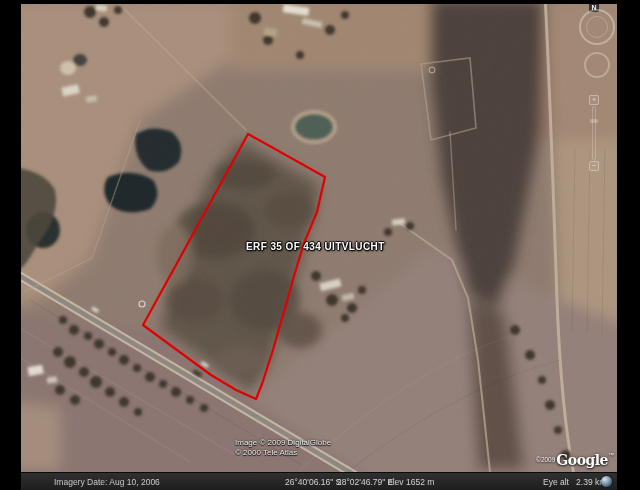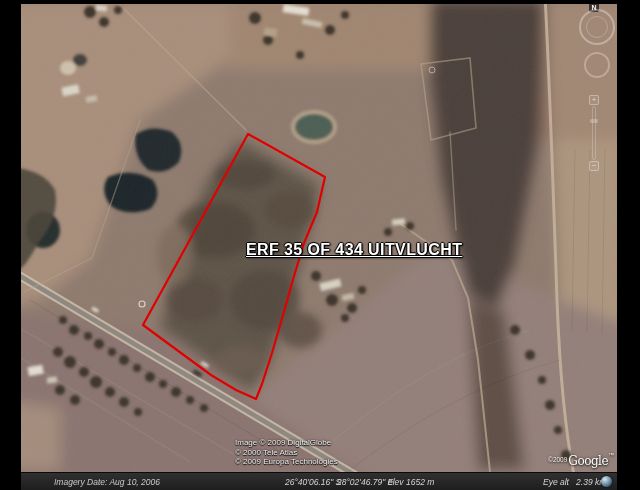--- a/index.html
+++ b/index.html
@@ -9,32 +9,32 @@
   .viewport svg{position:absolute;left:0;top:0;}
 
   
   .border{position:absolute;background:#000;z-index:12;}
   .border-top{left:0;top:0;width:640px;height:4px;}
   .border-left{left:0;top:0;width:21px;height:490px;}
   .border-right{left:617px;top:0;width:23px;height:490px;}
 
   
   .pushpin{position:absolute;left:224px;top:239px;width:18px;height:27px;z-index:7;}
-  .pin-label{position:absolute;left:246px;top:241px;z-index:7;color:#fff;font-size:16px;
+  .pin-label{position:absolute;left:246px;top:241px;z-index:7;color:#fff;font-size:10px;
     font-weight:bold;letter-spacing:.4px;white-space:nowrap;
-    text-shadow:-1px 0 1px #000,1px 0 1px #000,0 -1px 1px #000,0 1px 1px #000,1px 1px 2px #000;text-decoration:underline;}
+    text-shadow:-1px 0 1px #000,1px 0 1px #000,0 -1px 1px #000,0 1px 1px #000,1px 1px 2px #000;}
 
   
   .copyright{position:absolute;left:235px;top:438px;width:200px;z-index:8;
     color:#f0f0f0;font-size:8px;line-height:9.5px;
     text-shadow:0 0 2px #000,0 1px 1px #000;}
   .watermark{position:absolute;right:26px;bottom:21px;z-index:8;color:#fff;white-space:nowrap;
     text-shadow:0 1px 2px rgba(0,0,0,.85),0 0 3px rgba(0,0,0,.6);}
   .watermark .yr{font-size:6.5px;vertical-align:3px;margin-right:1px;opacity:.9;}
-  .watermark .logo{font-family:"DejaVu Serif",serif;font-size:12px;font-weight:normal;letter-spacing:-.5px;}
+  .watermark .logo{font-family:"DejaVu Serif",serif;font-size:14px;font-weight:bold;letter-spacing:-.5px;}
   .watermark .tm{font-size:6px;vertical-align:8px;opacity:.9;}
 
   
   .nav{position:absolute;z-index:9;}
   .north-btn{left:589px;top:2px;width:10px;height:10px;background:rgba(25,25,25,.75);
     border-radius:2px;color:rgba(255,255,255,.95);font-size:7px;font-weight:bold;
     display:flex;align-items:center;justify-content:center;}
   .look-ring{left:579px;top:9px;width:36px;height:36px;border:2px solid rgba(255,255,255,.32);
     border-radius:50%;box-sizing:border-box;}
   .look-ring .inner{position:absolute;inset:5px;border:1px solid rgba(255,255,255,.22);border-radius:50%;}
@@ -48,21 +48,21 @@
   .zoomctl .zout{bottom:0;}
   .zoomctl .track{position:absolute;left:4px;top:11px;width:4px;height:54px;
     border:1px solid rgba(255,255,255,.22);border-radius:2px;box-sizing:border-box;}
   .zoomctl .handle{position:absolute;left:2px;top:24px;width:8px;height:4px;
     background:rgba(255,255,255,.25);border-radius:1px;}
 
   
   .statusbar{position:absolute;left:0;bottom:0;width:640px;height:18px;z-index:10;
     background:linear-gradient(#303030,#1e1e1e);border-top:1px solid #0a0a0a;box-sizing:border-box;
     color:#d4d4d4;font-size:8.5px;}
-  .statusbar span{position:absolute;top:4px;white-space:pre;font-style:italic;}
+  .statusbar span{position:absolute;top:4px;white-space:pre;}
   .sb-date{left:54px;color:#c9c9c9;}
   .sb-lat{left:285px;}
   .sb-lon{left:337px;}
   .sb-elev{left:388px;}
   .sb-eye{left:543px;}
   .stream-icon{position:absolute;left:601px;top:3px;width:11px;height:11px;border-radius:50%;
     background:radial-gradient(circle at 35% 30%,#d5e4ee,#7b97ab 45%,#3d5a72 75%,#27415a);
     box-shadow:0 0 2px rgba(0,0,0,.8);}
 </style>
 </head>
@@ -212,21 +212,20 @@
     <svg class="pushpin" viewBox="0 0 18 27">
       <path d="M9,12 L12.5,24 L13.5,24 L11.5,12 Z" fill="#d7b912" stroke="#8a7500" stroke-width="0.5"></path>
       <circle cx="9" cy="7.5" r="6.2" fill="#ffe33e" stroke="#9a8300" stroke-width="0.8"></circle>
       <ellipse cx="6.8" cy="5.6" rx="2.2" ry="1.6" fill="#fff6b0" opacity="0.9"></ellipse>
     </svg>
     <div class="pin-label">ERF 35 OF 434 UITVLUCHT</div>
 
     <div class="copyright">
       <div>Image © 2009 DigitalGlobe</div>
       <div>© 2000 Tele Atlas</div>
-      <div>© 2009 Europa Technologies</div>
     </div>
 
     <div class="watermark">
       <span class="yr">©2009</span><span class="logo">Google</span><span class="tm">™</span>
     </div>
 
     <div class="nav north-btn">N</div>
     <div class="nav look-ring">
       <div class="inner"></div>
     </div>

